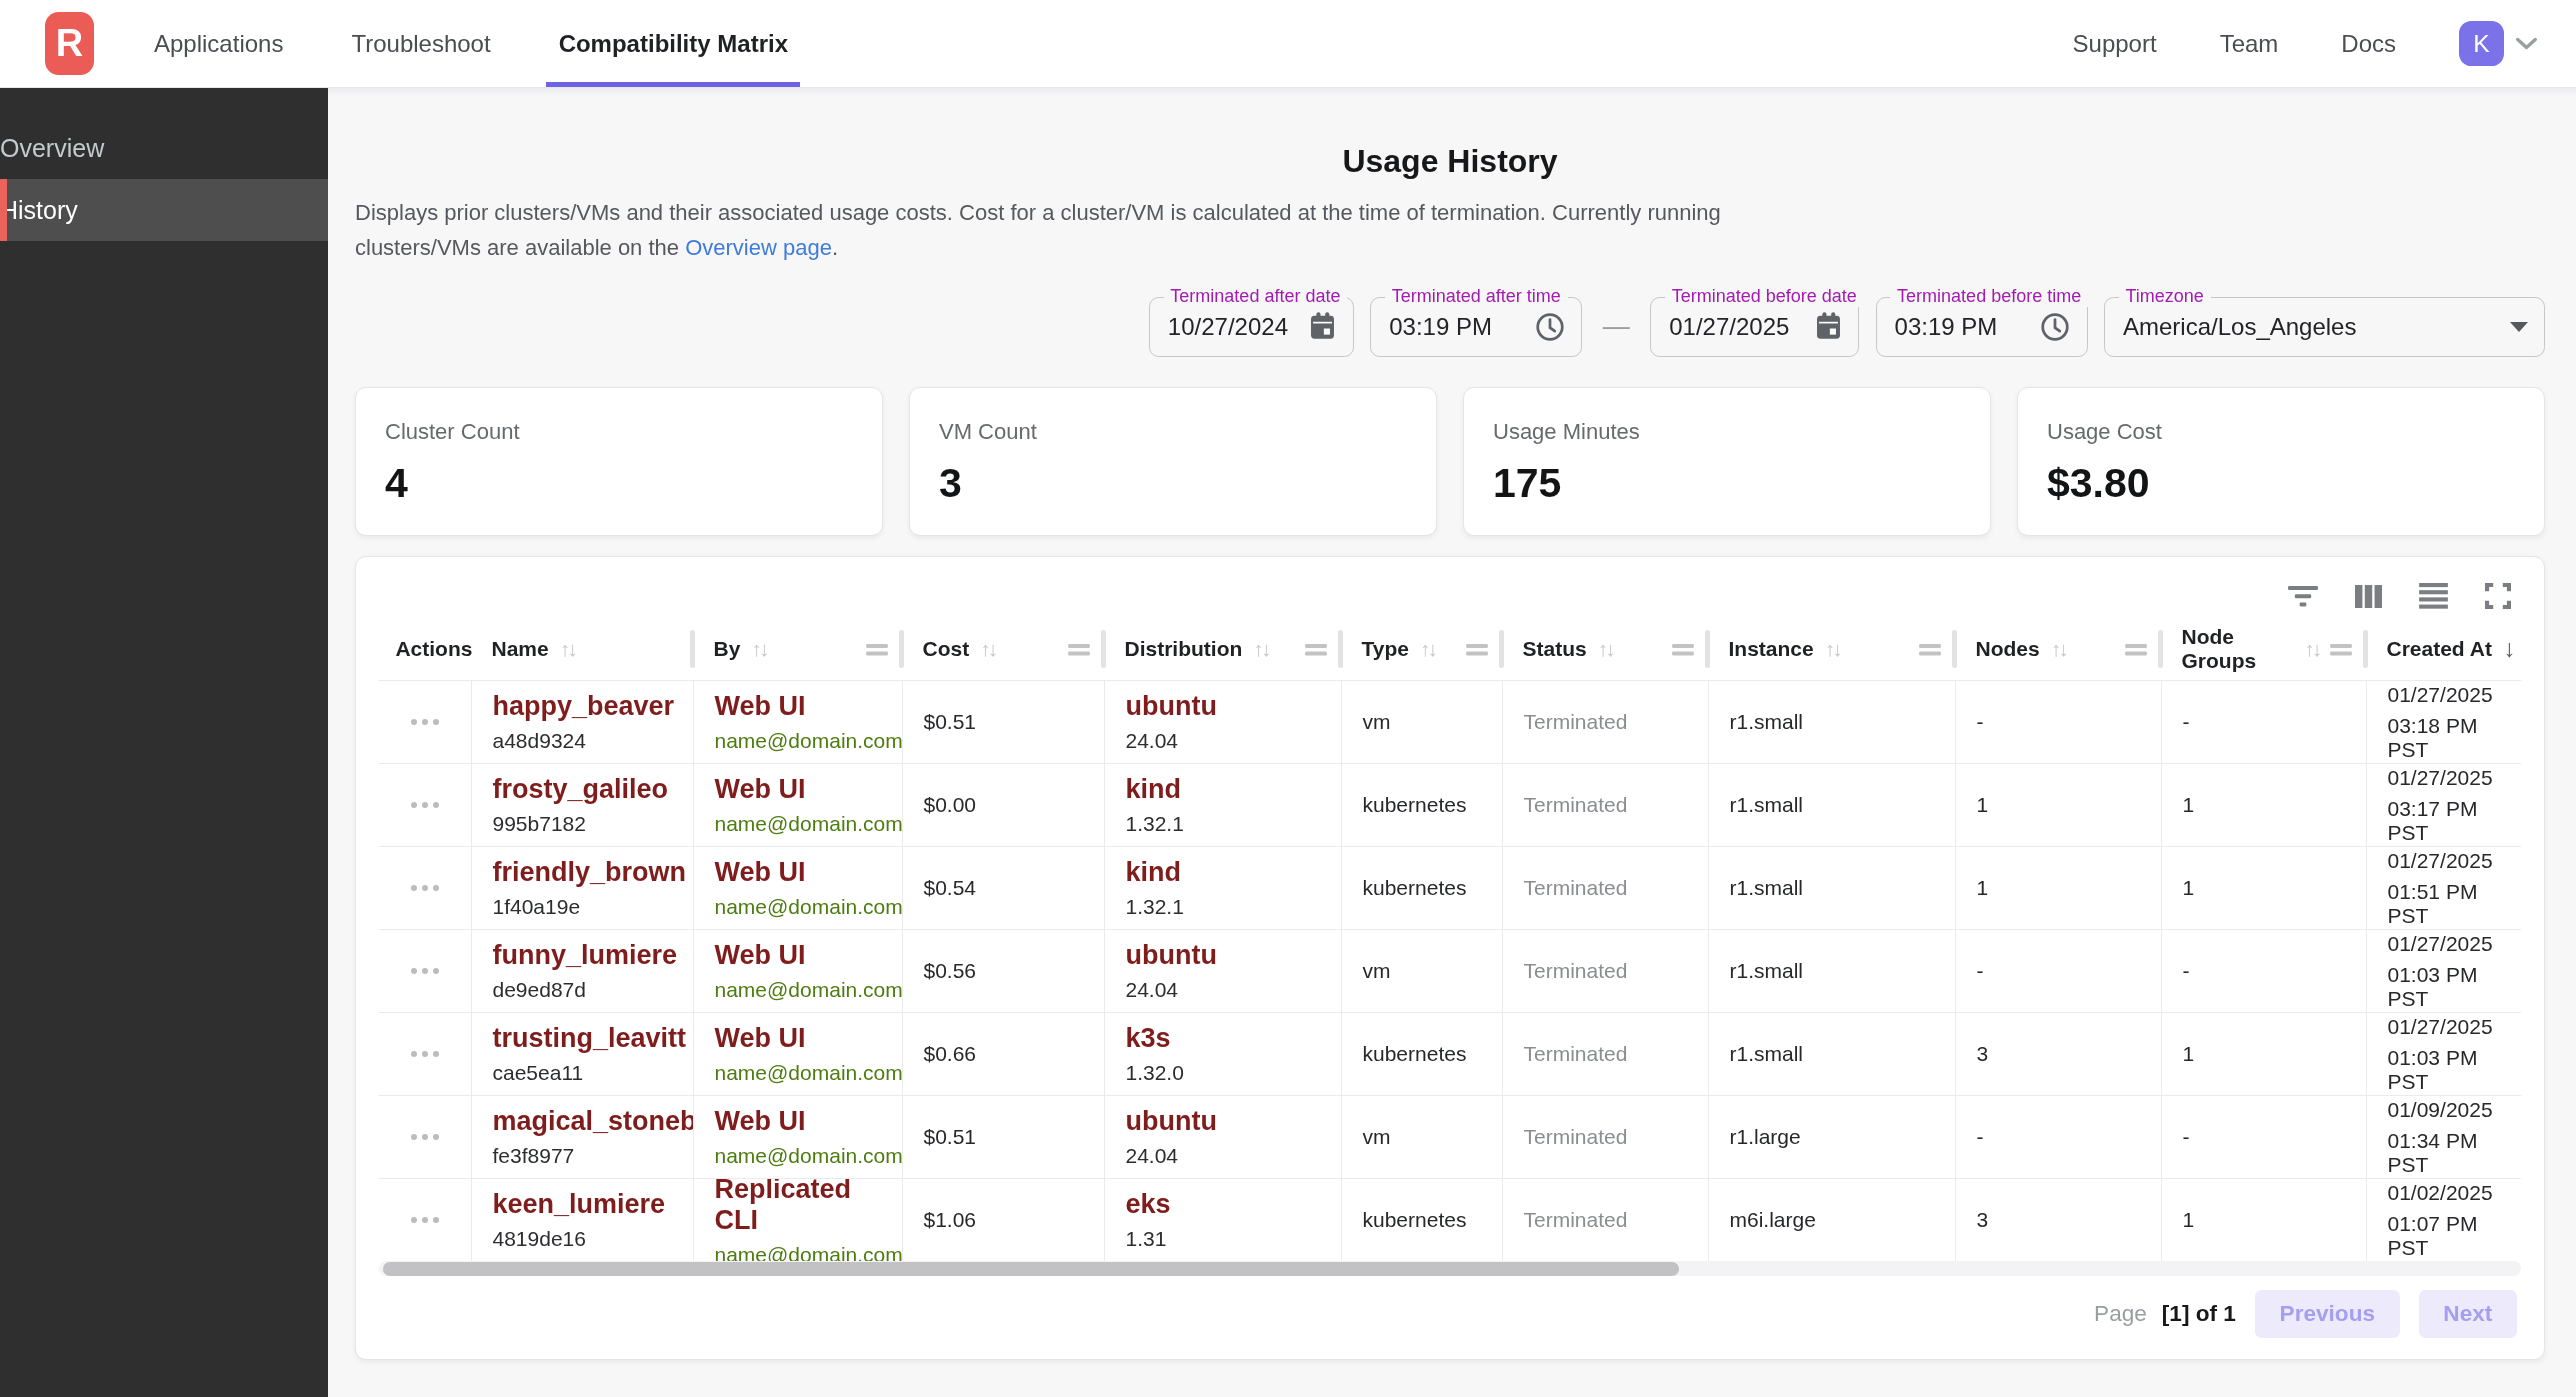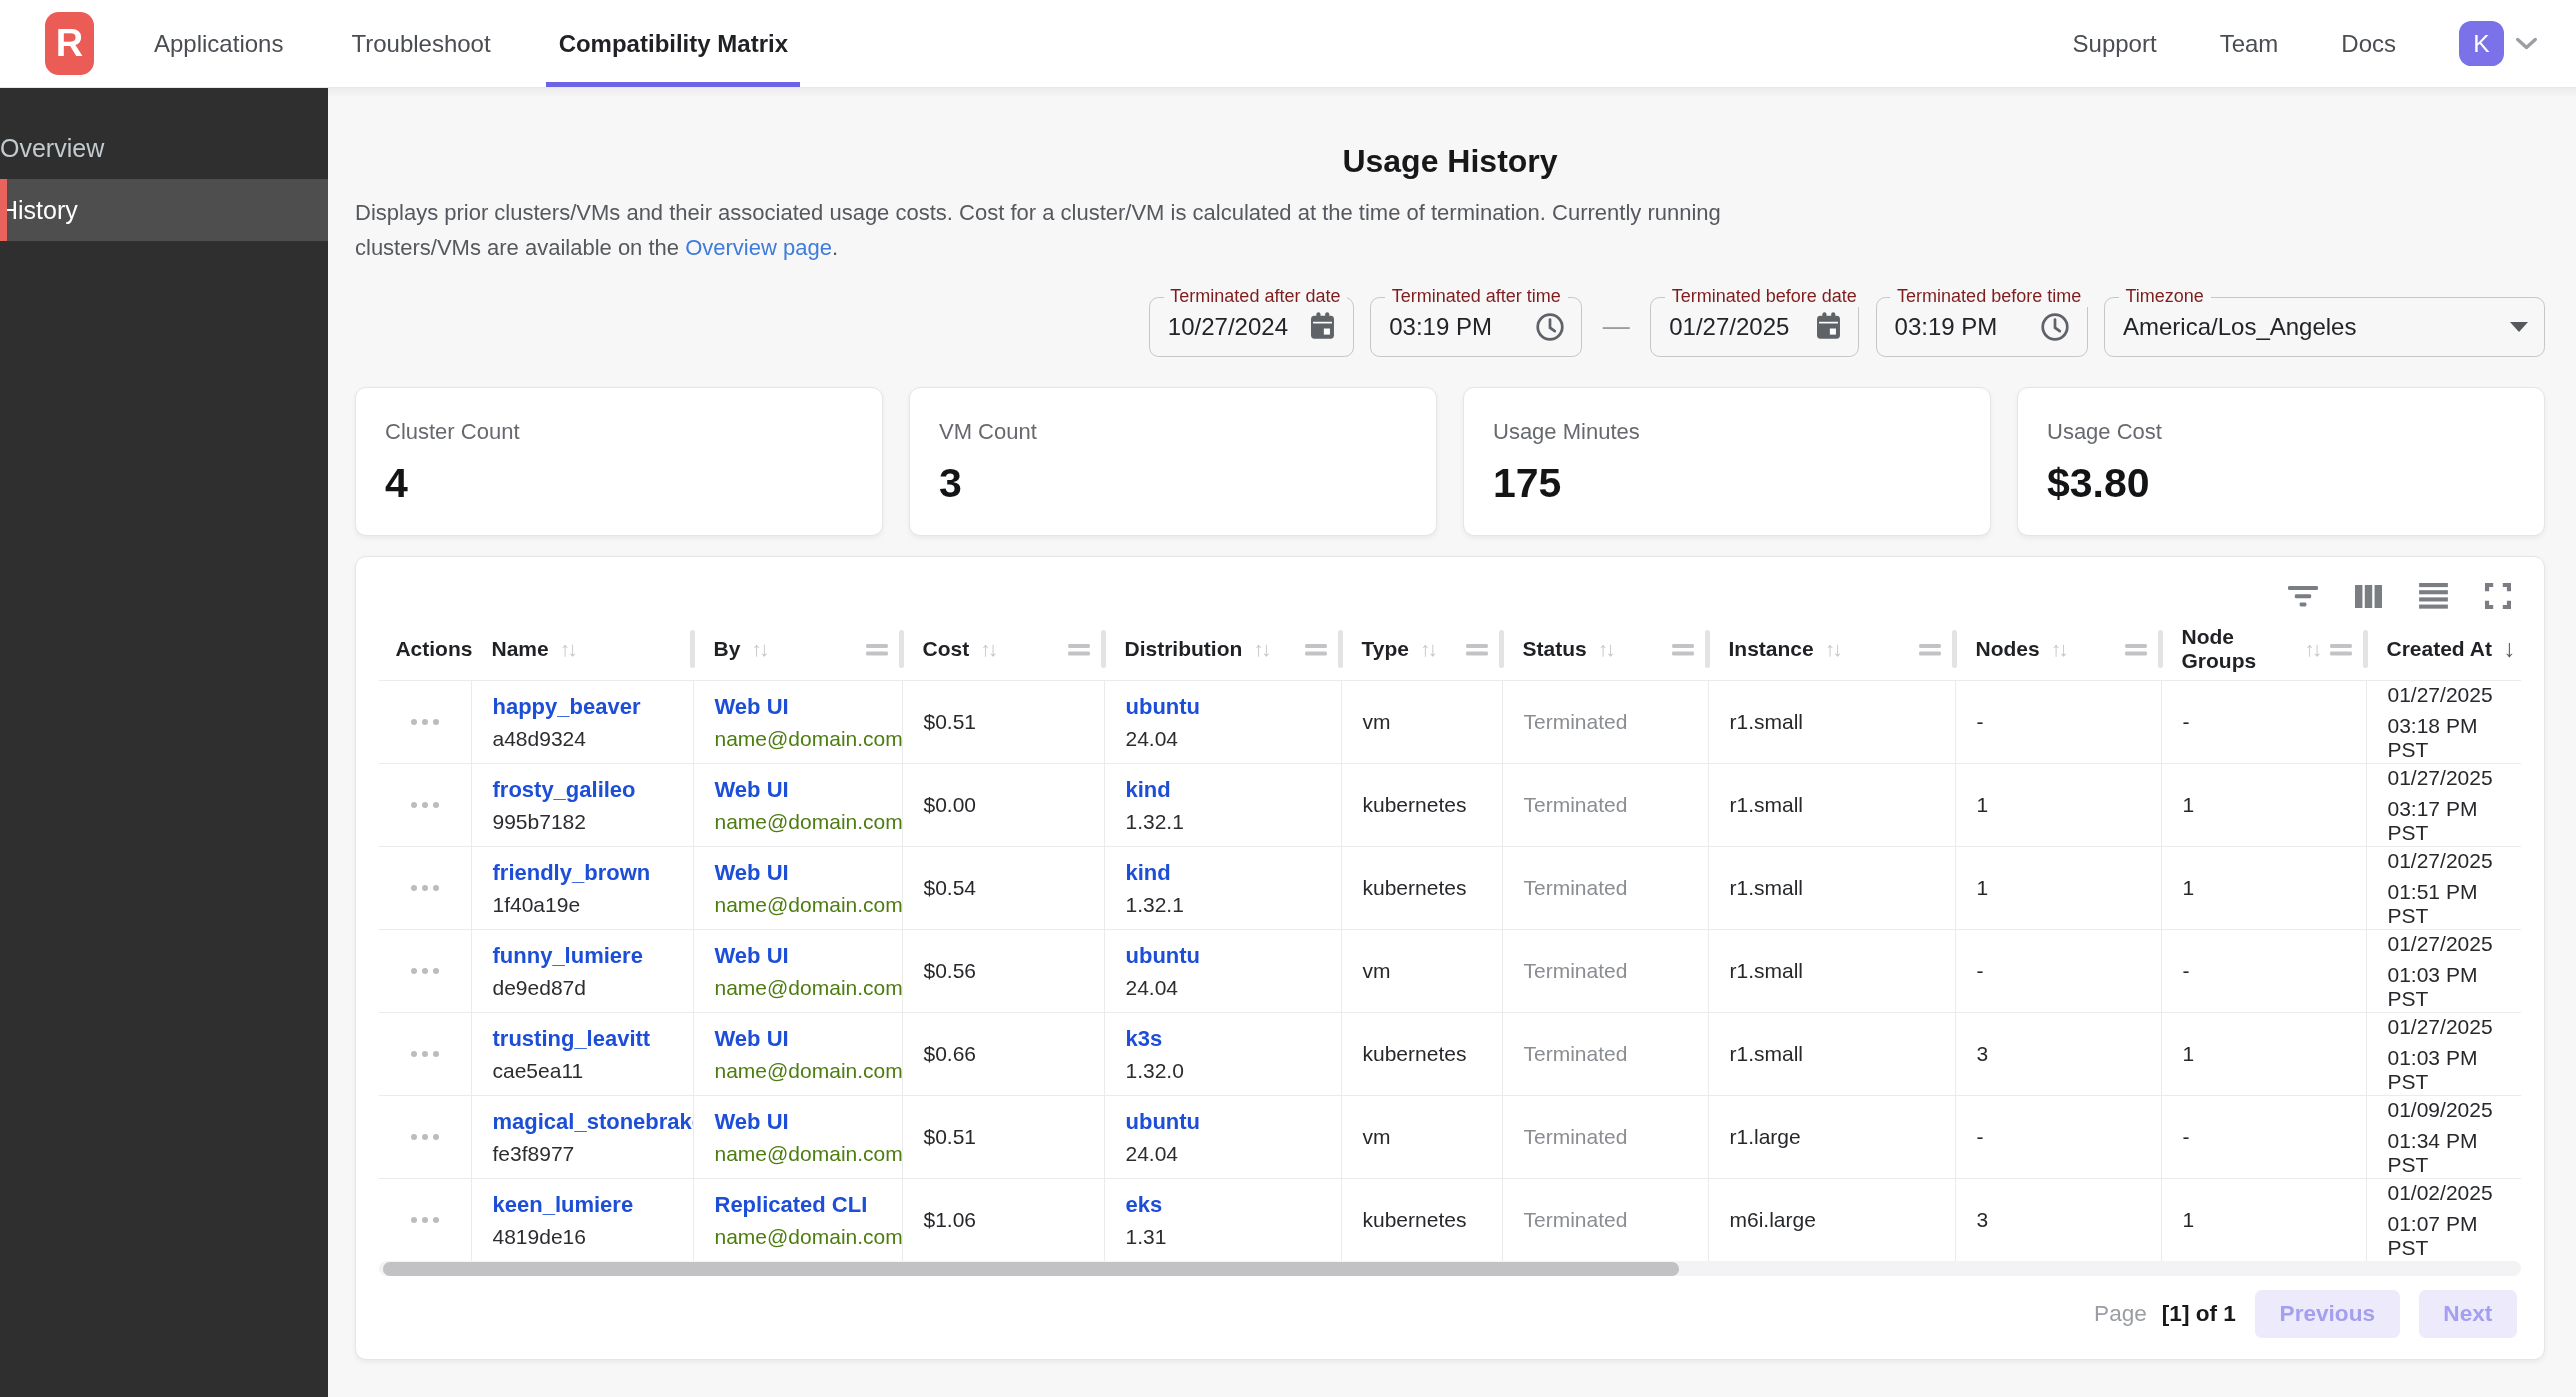--- a/index.html
+++ b/index.html
@@ -35,21 +35,21 @@
 
   .page-title { font-size:32px; font-weight:700; color:#17181a;text-align:center; }
   .page-desc { margin-top:16.4px; font-size:22px; line-height:1.58; color:#55585c; }
   .page-desc a { color:#3e7bdb; text-decoration:none; cursor:pointer; }
 
   
   .filters { margin-top:31px; display:flex; justify-content:flex-end; align-items:center; gap:16.4px; }
   .field { position:relative; height:60px; border:1.4px solid #c6c6c9; border-radius:9.6px;
     display:flex; align-items:center; justify-content:space-between; padding:0 16.4px 0 18px; cursor:pointer; }
   .field .flabel { position:absolute; top:-11.6px; left:13.7px; background:#f7f7f8; padding:0 6.8px;
-    font-size:18px; color:#7f1d1d; white-space:nowrap; }
+    font-size:18px; color:#a21caf; white-space:nowrap; }
   .field .fvalue { font-size:24px; color:#222428; }
   .f-date { width:205px; } .f-time { width:212px; } .f-date2 { width:209px; } .f-tz { width:441px; }
   .dash { font-size:27px; color:#9a9da1; padding:0 4.1px; }
   .tri-down { width:0; height:0; border-left:9px solid transparent; border-right:9px solid transparent;
     border-top:10.3px solid #55585c; }
 
   
   .stats { margin-top:30px; display:flex; gap:26px;align-items:flex-end; }
   .stat-card { flex:1; height:149px; background:#fff; border:1.4px solid #e5e5e8; border-radius:11px;
     box-shadow:0 2.1px 5.5px rgba(0,0,0,.05); padding:31px 29px; }
@@ -70,21 +70,21 @@
   .sort { font-size:20.5px; color:#c7c7ca; letter-spacing:-2.7px; font-weight:400; }
   .sort-active { font-size:24.6px; color:#55585c; font-weight:400; }
   .pill { position:absolute; left:-2.7px; top:12.3px; width:4.8px; height:38px; background:#e3e3e6; border-radius:2.7px; }
   .colmenu { margin-left:auto; margin-right:13.7px; cursor:pointer; }
 
   .row { border-top:1.4px solid #ebebee; height:83px; }
   .row:last-of-type { border-bottom:1.4px solid #ebebee; }
   .td { padding-left:20.5px; display:flex; flex-direction:column; justify-content:center; gap:6.8px;
     font-size:21px; color:#26282b; border-left:1.4px solid #ebebee; overflow:hidden; }
   .td.first { border-left:none; flex-direction:row; align-items:center; justify-content:center; padding-left:0; cursor:pointer; }
-  .primary { font-weight:700; color:#1d4ed8; font-size:22px; }
+  .primary { font-weight:700; color:#7f1d1d; font-size:27px; }
   .secondary { color:#2b2d30; }
   .email { color:#4d7c0f; cursor:pointer; }
   .muted { color:#8a8d91; }
   .dots { display:flex; gap:4.8px; }
   .dots i { width:6.2px; height:6.2px; border-radius:50%; background:#bcbcbf; }
 
   .hscroll { margin-top:0; height:15px; background:#f3f3f5; border-radius:7.5px; position:relative; }
   .hthumb { position:absolute; left:4.1px; top:0.7px; height:13.7px; width:60.5%; background:#c2c2c5; border-radius:6.8px; cursor:grab; }
 
   .pagination { height:66px; display:flex; align-items:center; justify-content:flex-end; gap:15px; padding:9.6px 4.1px 0 0; }

